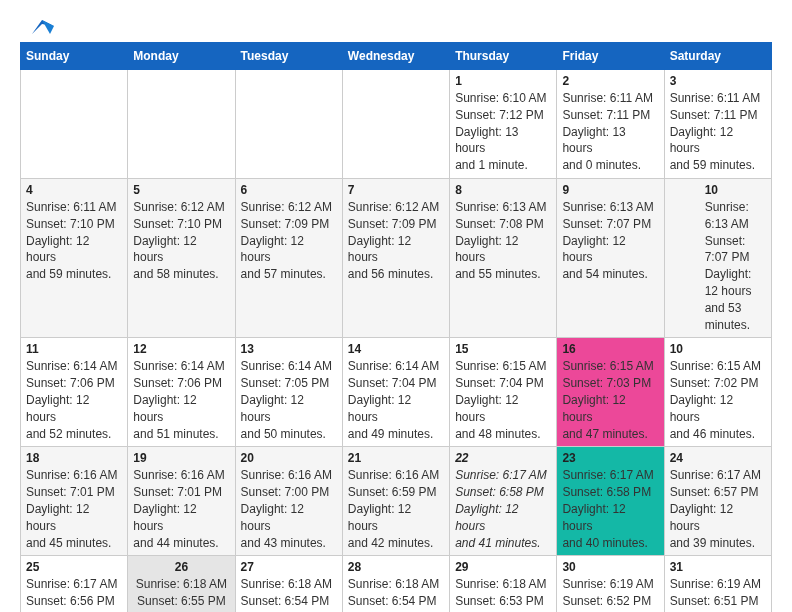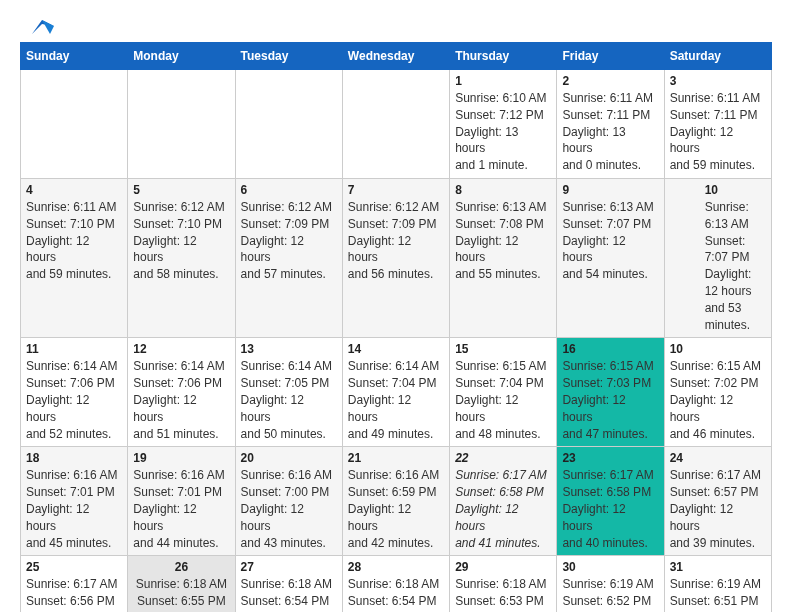--- a/index.html
+++ b/index.html
@@ -218,21 +218,21 @@
 Daylight: 12 hours
 and 49 minutes.</div>
         </td>
         <td style="background-color: rgb(255, 255, 255);">
           <div class="day-number">15</div>
           <div class="day-info" style="white-space: pre-line;">Sunrise: 6:15 AM
 Sunset: 7:04 PM
 Daylight: 12 hours
 and 48 minutes.</div>
         </td>
-        <td style="background-color: #14b8a6;">
+        <td style="background-color: #ec4899;">
           <div class="day-number">16</div>
           <div class="day-info" style="white-space: pre-line;">Sunrise: 6:15 AM
 Sunset: 7:03 PM
 Daylight: 12 hours
 and 47 minutes.</div>
         </td>
         <td style="background-color: rgb(255, 255, 255);">
           <div class="day-number">10</div>
           <div class="day-info" style="white-space: pre-line;">Sunrise: 6:15 AM
 Sunset: 7:02 PM

